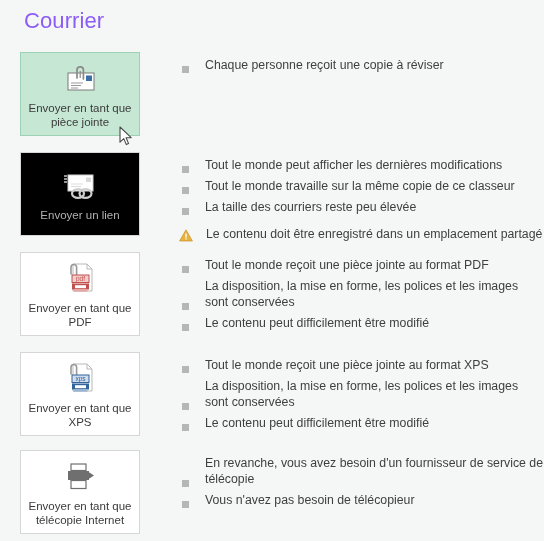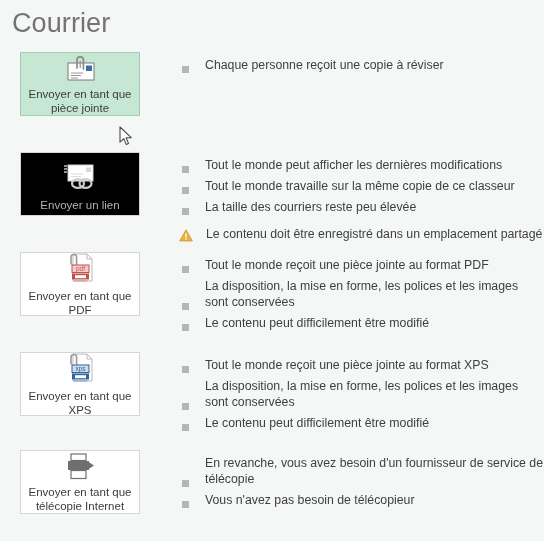--- a/index.html
+++ b/index.html
@@ -12,46 +12,46 @@
     background: #f5f6f6;
     font-family: "Liberation Sans", sans-serif;
     color: #444444;
     overflow: hidden;
     position: relative;
   }
 
   
   .page-title {
     position: absolute;
-    left: 12px;
+    left: 24px;
     top: 8px;
-    font-size: 27px;
+    font-size: 22px;
     font-weight: 400;
-    color: #737373;
+    color: #8b5cf6;
     letter-spacing: 0.1px;
   }
 
   
   .option-row {
     position: absolute;
     left: 0;
     width: 544px;
     display: flex;
     align-items: flex-start;
   }
   .row-attach { top: 52px; }
   .row-link   { top: 152px; }
   .row-pdf    { top: 252px; }
   .row-xps    { top: 352px; }
   .row-fax    { top: 450px; }
 
   
   .cmd-button {
     width: 120px;
-    height: 64px;
+    height: 84px;
     margin-left: 20px;
     border: 1px solid #d6d6d6;
     background: #ffffff;
     display: flex;
     flex-direction: column;
     align-items: center;
     justify-content: center;
     box-sizing: border-box;
     cursor: pointer;
     user-select: none;

